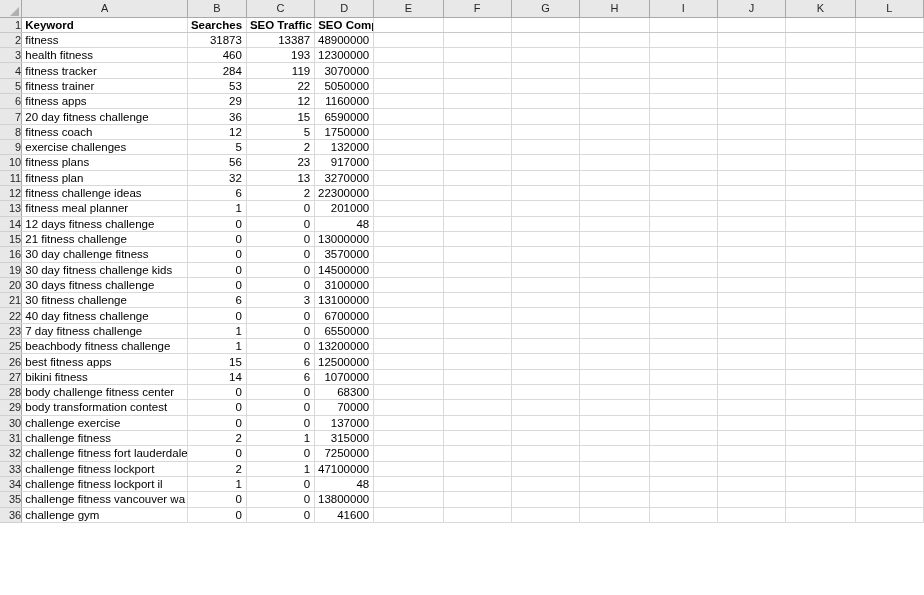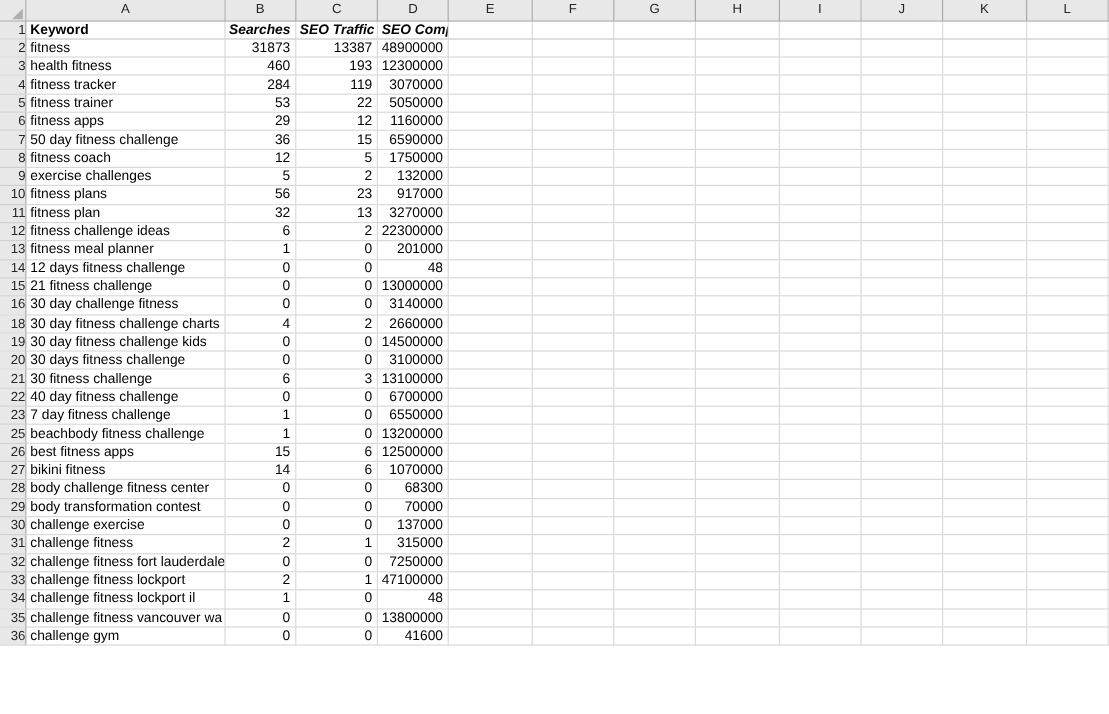--- a/index.html
+++ b/index.html
@@ -79,21 +79,21 @@
     color: #000000;
     vertical-align: middle;
     background: #ffffff;
   }
   td.cell.text  { text-align: left;  padding-left: 3px; }
   td.cell.num   { text-align: right; padding-right: 4px; }
   td.cell.blank { }
 
   tr.headerrow td.cell { font-weight: bold; }
   tr.headerrow td.cell.text { text-align: left; }
-  tr.headerrow td.cell.num  { text-align: left; padding-left: 3px; padding-right: 0; font-style: italic; }
+  tr.headerrow td.cell.num  { text-align: left; padding-left: 3px; padding-right: 0; }
   tr.headerrow td.cell, tr.headerrow td.rowhead {
     border-bottom: 1px solid #c8c8c8;
   }
 </style>
 </head>
 <body>
 
 <div id="sheet">
   <table class="grid">
     <colgroup id="cols">
@@ -216,21 +216,21 @@
           <td class="cell blank"></td>
           <td class="cell blank"></td>
           <td class="cell blank"></td>
           <td class="cell blank"></td>
           <td class="cell blank"></td>
           <td class="cell blank"></td>
           <td class="cell blank"></td>
         </tr>
         <tr class="datarow">
           <td class="rowhead">7</td>
-          <td class="cell text">50 day fitness challenge</td>
+          <td class="cell text">20 day fitness challenge</td>
           <td class="cell num">36</td>
           <td class="cell num">15</td>
           <td class="cell num">6590000</td>
           <td class="cell blank"></td>
           <td class="cell blank"></td>
           <td class="cell blank"></td>
           <td class="cell blank"></td>
           <td class="cell blank"></td>
           <td class="cell blank"></td>
           <td class="cell blank"></td>
@@ -354,36 +354,21 @@
           <td class="cell blank"></td>
           <td class="cell blank"></td>
           <td class="cell blank"></td>
           <td class="cell blank"></td>
         </tr>
         <tr class="datarow">
           <td class="rowhead">16</td>
           <td class="cell text">30 day challenge fitness</td>
           <td class="cell num">0</td>
           <td class="cell num">0</td>
-          <td class="cell num">3140000</td>
-          <td class="cell blank"></td>
-          <td class="cell blank"></td>
-          <td class="cell blank"></td>
-          <td class="cell blank"></td>
-          <td class="cell blank"></td>
-          <td class="cell blank"></td>
-          <td class="cell blank"></td>
-          <td class="cell blank"></td>
-        </tr>
-        <tr class="datarow">
-          <td class="rowhead">18</td>
-          <td class="cell text">30 day fitness challenge charts</td>
-          <td class="cell num">4</td>
-          <td class="cell num">2</td>
-          <td class="cell num">2660000</td>
+          <td class="cell num">3570000</td>
           <td class="cell blank"></td>
           <td class="cell blank"></td>
           <td class="cell blank"></td>
           <td class="cell blank"></td>
           <td class="cell blank"></td>
           <td class="cell blank"></td>
           <td class="cell blank"></td>
           <td class="cell blank"></td>
         </tr>
         <tr class="datarow">

